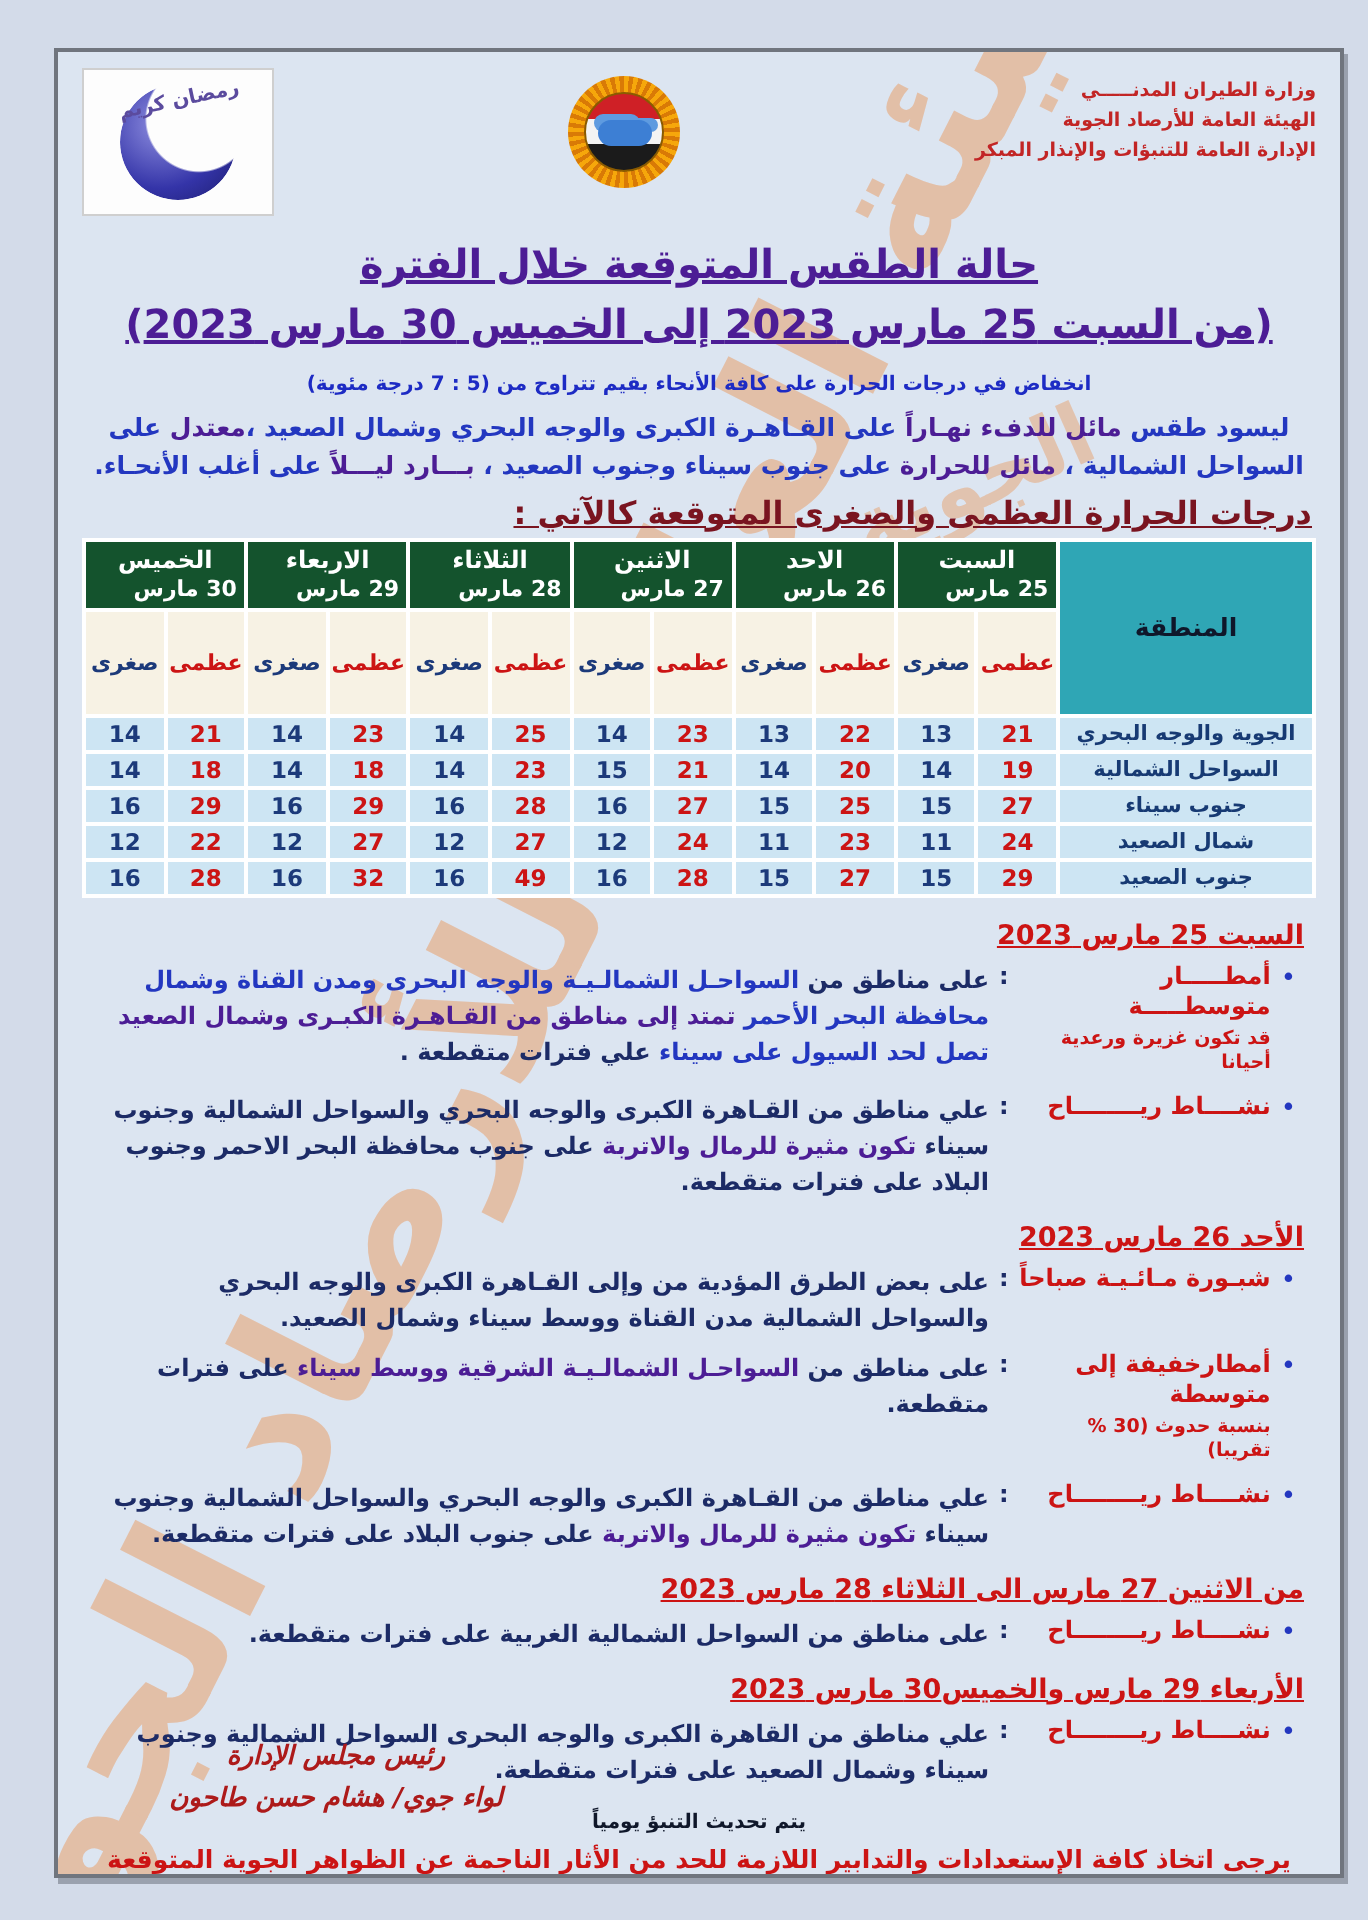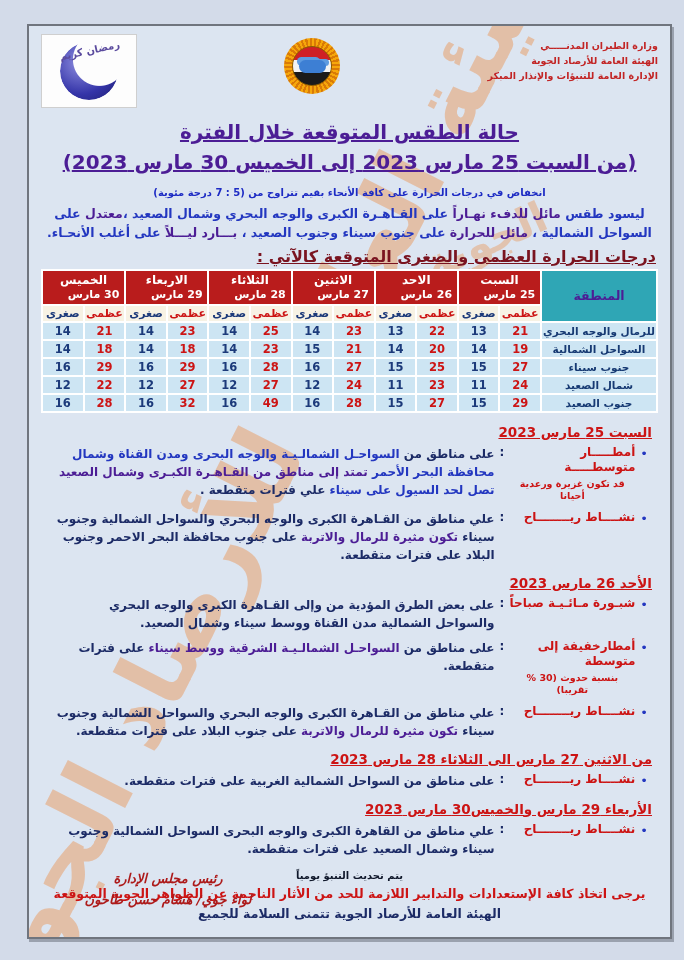--- a/index.html
+++ b/index.html
@@ -53,36 +53,36 @@
   .title-date { margin-top:6px; }
   .highlight { text-align:center; color:#1d2bc4; font-weight:bold; font-size:10px; margin-top:13px; }
   .intro { text-align:center; font-weight:bold; font-size:12.5px; line-height:1.55;
     margin:6px 6px 0 6px; }
   .seg-blue { color:#2337c0; } .seg-red { color:#4c1d95; } .seg-dark { color:#1c2b66; }
   .tbl-caption { text-align:right; color:#7a1420; font-weight:bold; font-size:16px;
     text-decoration:underline; margin:4px 2px 3px 0; }
   
   table { width:100%; border-collapse:collapse; table-layout:fixed; }
   th, td { border:2px solid #ffffff; text-align:center; vertical-align:middle; }
-  th.region-h { width:116px; background:#2fa6b5; color:#4c1d95; font-size:12.5px; font-weight:bold; }
-  th.day-h { background:#b91c1c; color:#fff; font-size:12px; font-weight:bold; padding:1px 0; line-height:1.35; }
+  th.region-h { width:128px; background:#2fa6b5; color:#0f172a; font-size:12.5px; font-weight:bold; }
+  th.day-h { background:#14532d; color:#fff; font-size:12px; font-weight:bold; padding:1px 0; line-height:1.35; }
   th.day-h .day-date { font-size:11px; font-weight:bold;padding-left:20px; }
-  th.max-h, th.min-h { background:#f7f2e4; font-size:11px; padding:1px 0; }
+  th.max-h, th.min-h { background:#f7f2e4; font-size:11px; padding:19px 0; }
   th.max-h { color:#cc1414;margin-top:24px; } th.min-h { color:#1c3a7a; }
   td { background:#cde5f3; font-size:11.5px; font-weight:bold; padding:1px 0; }
   td.region { color:#173a73; font-size:10.5px; }
   td.max { color:#cc1414; } td.min { color:#1c3a7a; }
   
   .section-h { color:#cc1414; font-weight:bold; font-size:13.5px; text-decoration:underline;
     text-align:right; margin:11px 6px 5px 0; }
   .bullet { display:flex; align-items:flex-start; margin:5px 10px 7px 0; gap:5px; }
   .dot { color:#2337c0; font-size:13px; line-height:1.4; }
   .blabel { width:126px; flex:none; color:#cc1414; font-weight:bold; font-size:12px;
     text-align:right; line-height:1.3; }
-  .blabel .sub { font-size:9.5px; margin-top:2px;text-align:center; }
+  .blabel .sub { font-size:9.5px; margin-top:2px; }
   .colon { color:#1c2b66; font-weight:bold; font-size:12px; }
   .btext { flex:1; font-weight:bold; font-size:12px; line-height:1.5; text-align:right; padding-left:14px; }
   
   .foot { text-align:center; margin-top:10px; line-height:1.6; }
   .foot-1 { color:#0f172a; font-weight:bold; font-size:10px; }
   .foot-2 { color:#cc1414; font-weight:bold; font-size:12.5px; }
   .foot-3 { color:#1c2b66; font-weight:bold; font-size:12.5px; }
   .signature { position:absolute; left:24px; bottom:26px; width:230px; text-align:center;
     color:#ad1a1a; font-weight:bold; font-style:italic; font-size:13px; line-height:1.6; z-index:2; }
 </style>
@@ -161,21 +161,21 @@
             <th class="max-h">عظمى</th>
             <th class="min-h">صغرى</th>
             <th class="max-h">عظمى</th>
             <th class="min-h">صغرى</th>
             <th class="max-h">عظمى</th>
             <th class="min-h">صغرى</th>
           </tr>
         </thead>
         <tbody>
           <tr>
-            <td class="region">للرمال والوجه البحري</td>
+            <td class="region">الجوية والوجه البحري</td>
             <td class="max">21</td>
             <td class="min">13</td>
             <td class="max">22</td>
             <td class="min">13</td>
             <td class="max">23</td>
             <td class="min">14</td>
             <td class="max">25</td>
             <td class="min">14</td>
             <td class="max">23</td>
             <td class="min">14</td>

